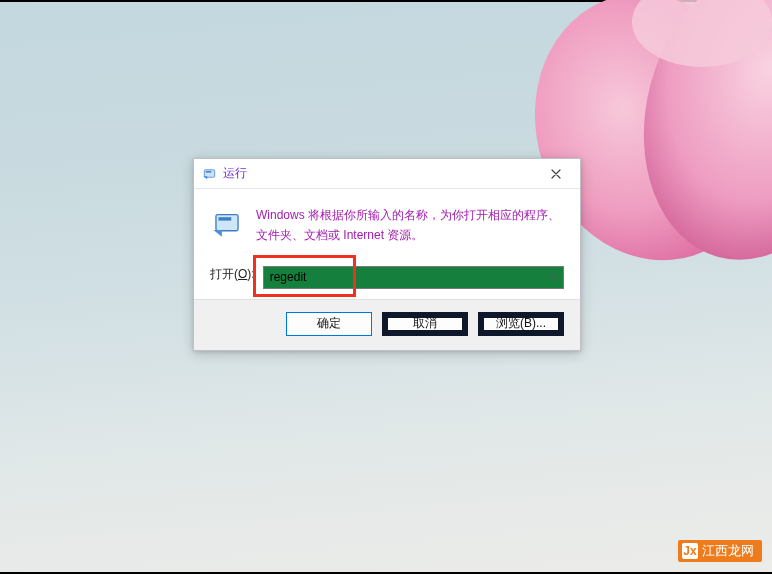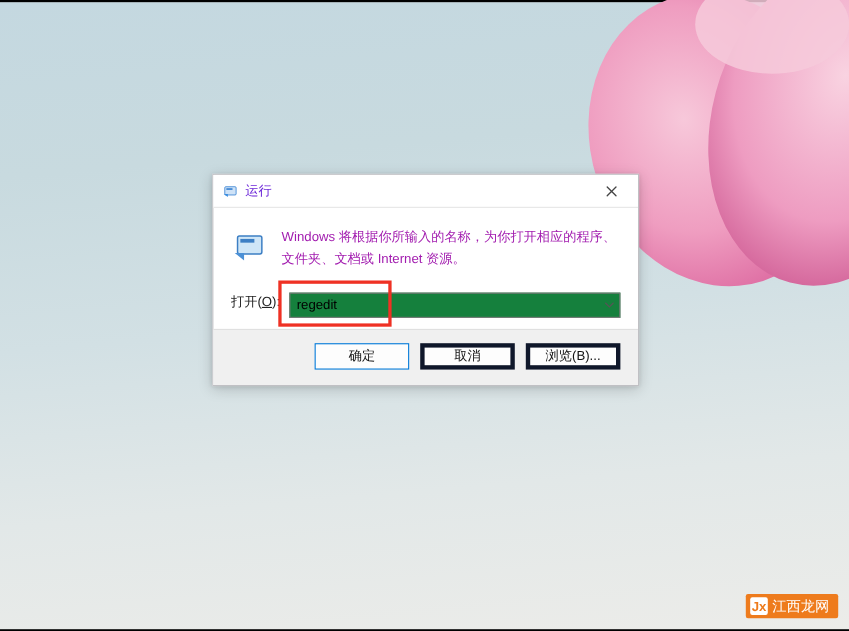--- a/index.html
+++ b/index.html
@@ -87,21 +87,21 @@
     .footer {
       background: #f0f0f0;
       border-top: 1px solid #e0e0e0;
       padding: 12px 16px 14px;
       display: flex; justify-content: flex-end; gap: 10px;
     }
     .btn {
       min-width: 86px; height: 24px;
       font-size: 12px; color: #111;
       background: #fdfdfd;
-      border: 4px solid #0f172a;
+      border: 6px solid #0f172a;
       display: flex; align-items: center; justify-content: center;
       font-family: inherit;
       padding: 0 10px;
     }
     .btn.primary { border: 1px solid #0078d7; }
     .watermark {
       position: absolute;
       right: 10px; bottom: 10px;
       height: 22px;
       background: #ee7b1c;

